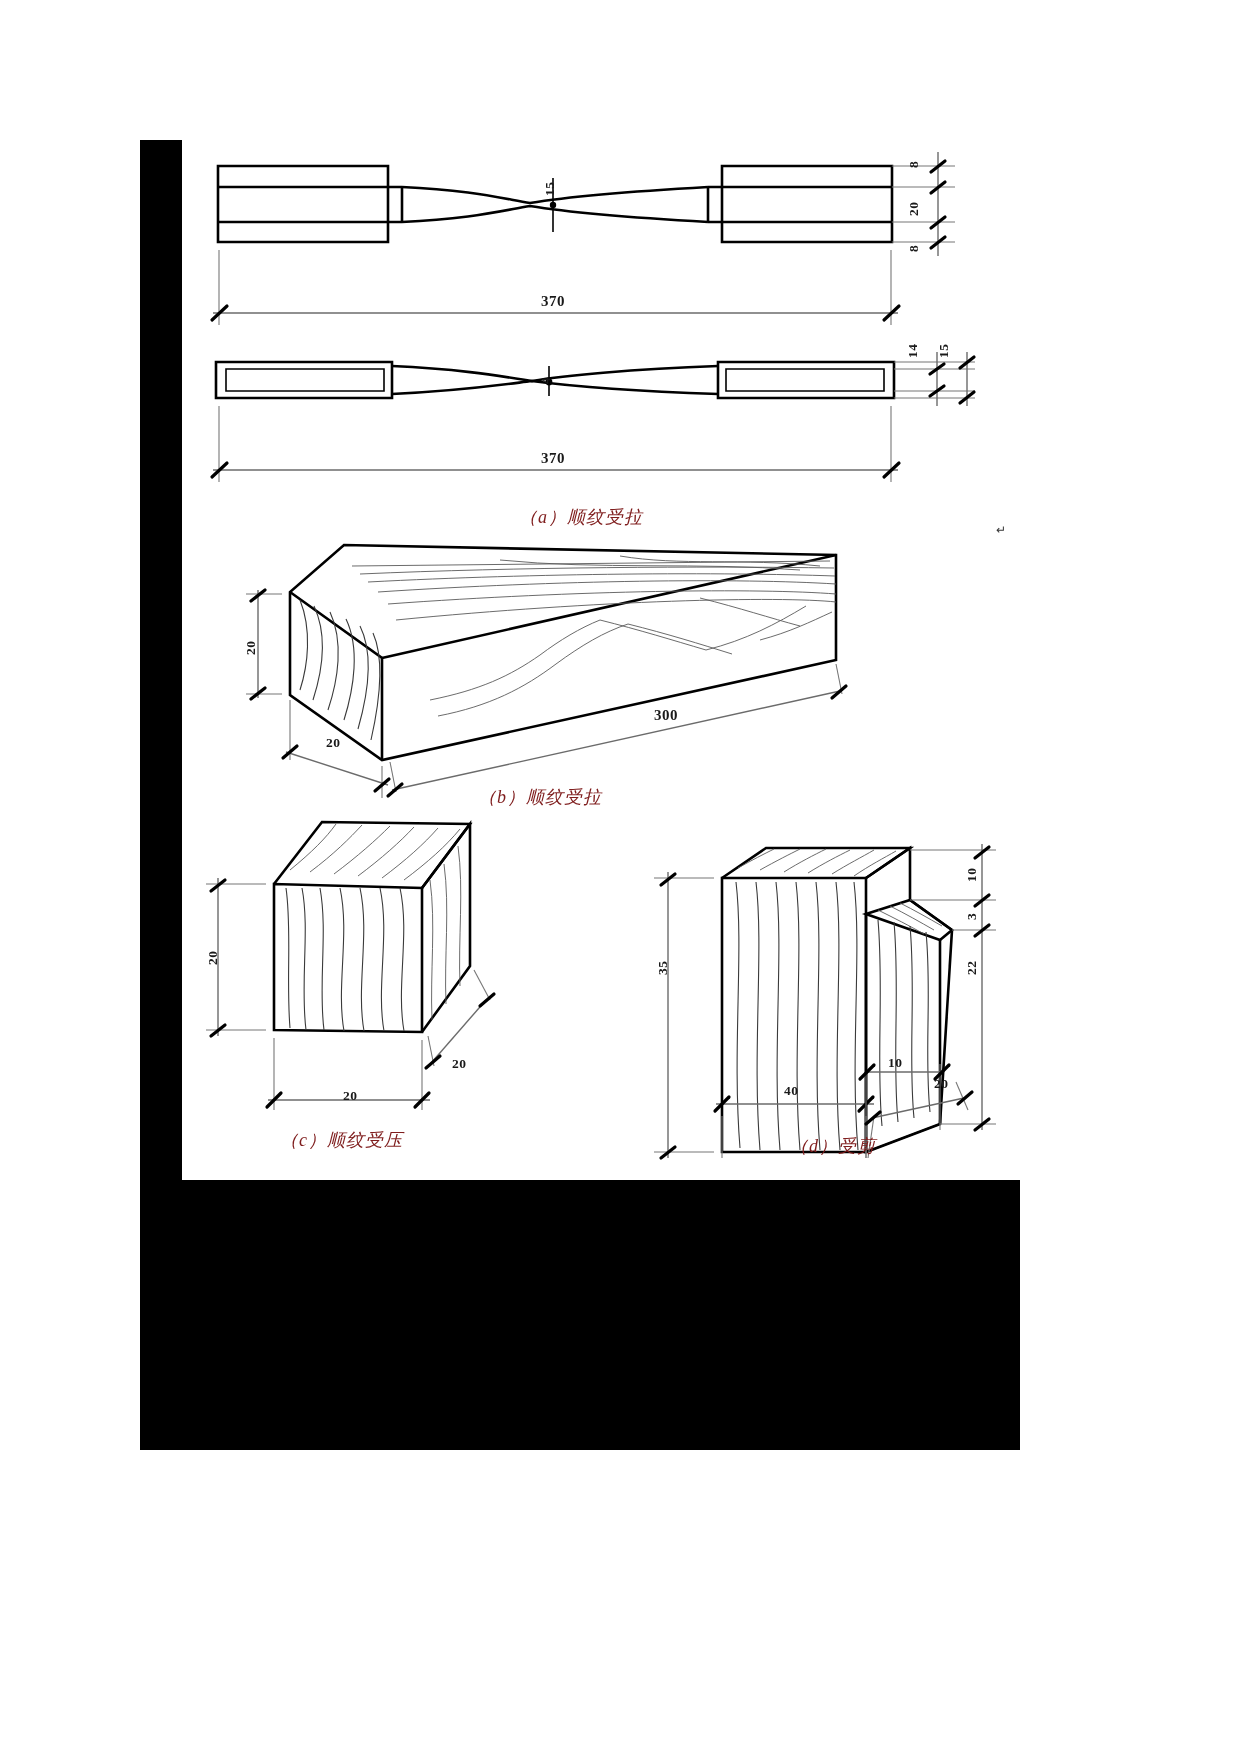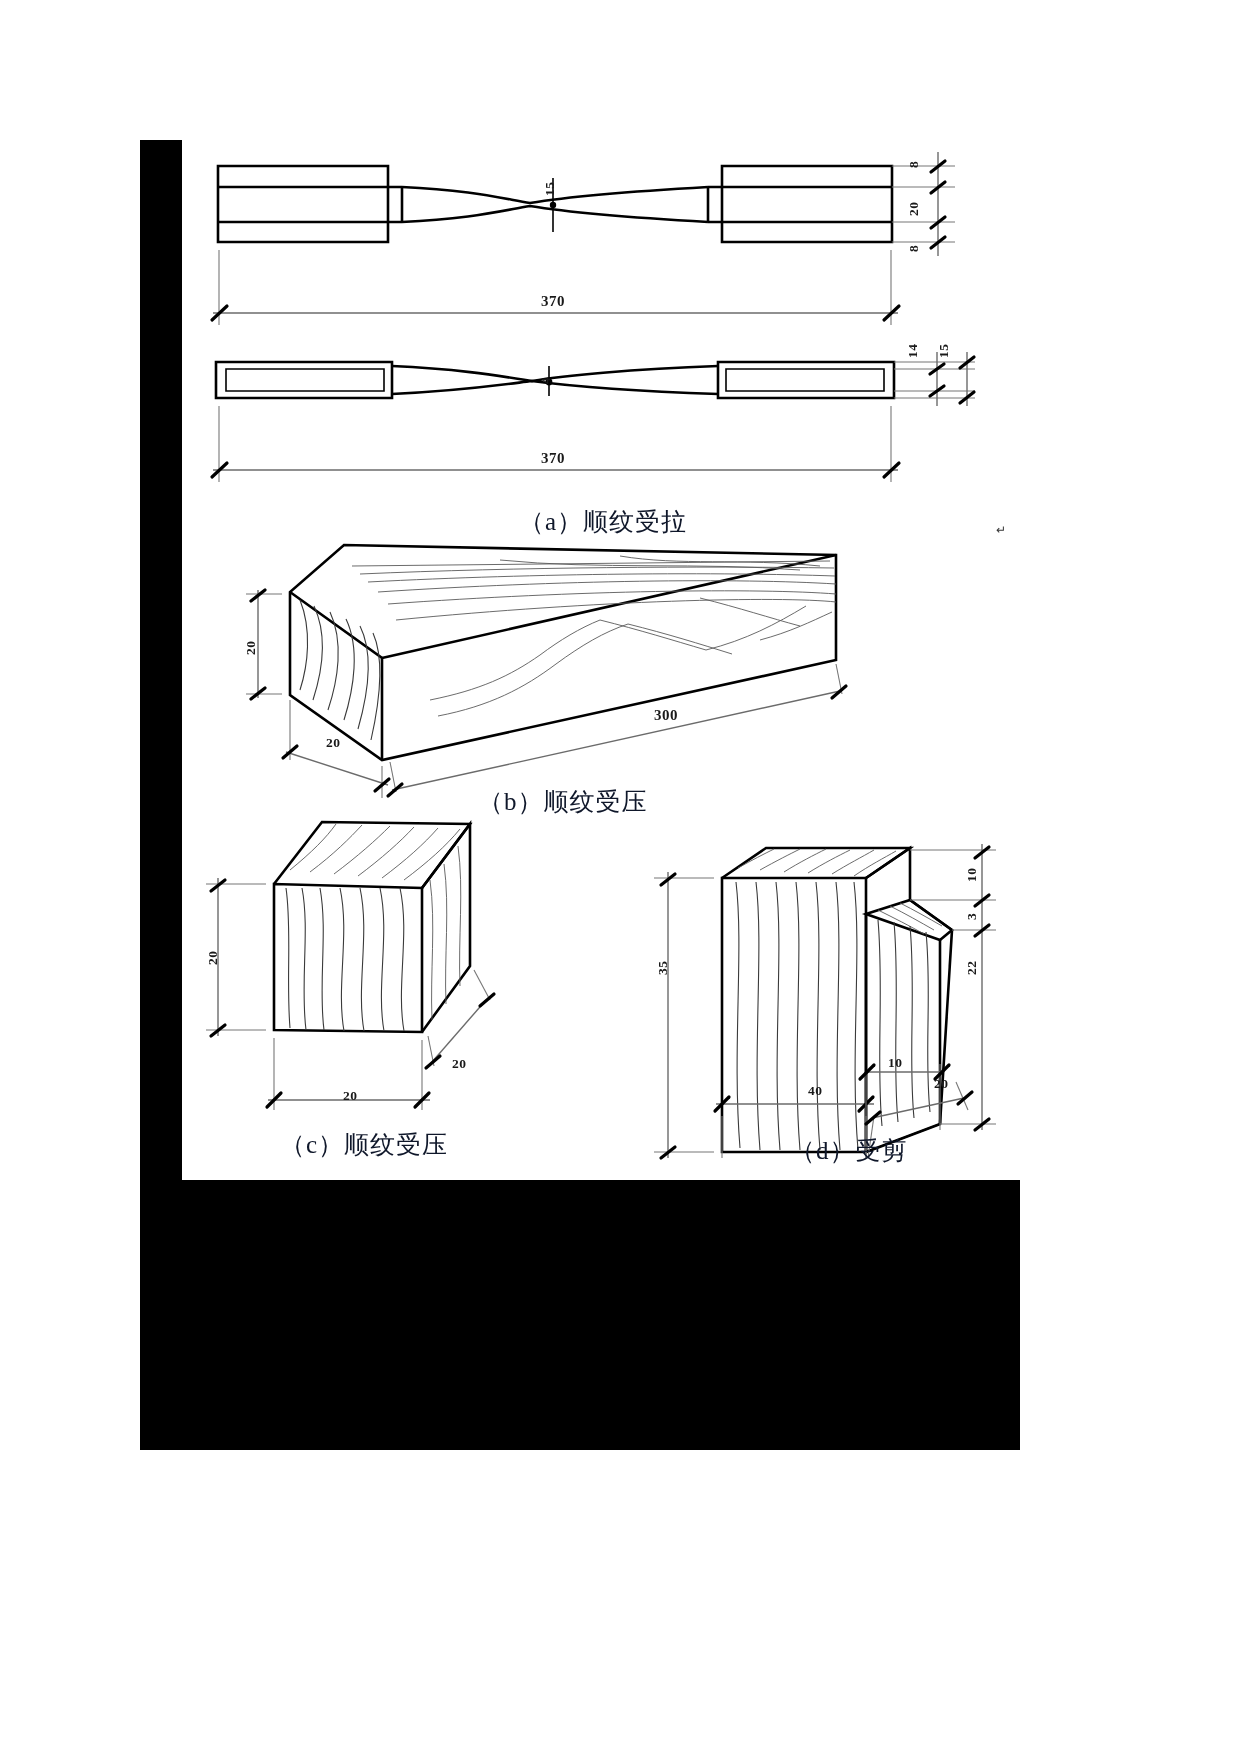--- a/index.html
+++ b/index.html
@@ -13,23 +13,23 @@
   .blk{position:absolute;background:#000000;}
   #blk-left{left:140px;top:140px;width:42px;height:1040px;}
   #blk-bottom{left:140px;top:1180px;width:880px;height:270px;}
   #sheet{position:absolute;left:182px;top:140px;width:838px;height:1040px;background:#ffffff;}
 
   
   #art{position:absolute;left:0;top:0;width:1240px;height:1754px;}
 
   
   .cap{
-    position:absolute;white-space:nowrap;color:#0f172a;
+    position:absolute;white-space:nowrap;color:#7f1d1d;
     font-family:"Liberation Serif","DejaVu Serif",serif;
-    font-size:25px;letter-spacing:1px;
+    font-size:18px;letter-spacing:1px;font-style:italic;
   }
   
   .dim{
     position:absolute;white-space:nowrap;color:#1a1a1a;
     font-family:"Liberation Serif","DejaVu Serif",serif;
     font-size:13.5px;font-weight:700;letter-spacing:.5px;
   }
   .dim.v{transform:rotate(-90deg);transform-origin:left top;}
   .dim.big{font-size:15px;}
   .tiny-mark{position:absolute;font-size:12px;color:#333;
@@ -305,23 +305,23 @@
   <div class="dim big" style="left:614px;top:707px;margin-left:40px;">300</div>
 
   <div class="dim v" style="left:205px;top:965px;">20</div>
   <div class="dim" style="left:343px;top:1088px;">20</div>
   <div class="dim" style="left:452px;top:1056px;">20</div>
 
   <div class="dim v" style="left:655px;top:975px;">35</div>
   <div class="dim v" style="left:964px;top:882px;">10</div>
   <div class="dim v" style="left:964px;top:920px;">3</div>
   <div class="dim v" style="left:964px;top:975px;">22</div>
-  <div class="dim" style="left:808px;top:1083px;text-align:center;">40</div>
+  <div class="dim" style="left:784px;top:1083px;text-align:center;">40</div>
   <div class="dim" style="left:888px;top:1055px;">10</div>
   <div class="dim" style="left:934px;top:1076px;">20</div>
 
   <div class="cap" style="left:519px;top:505px;">（a）顺纹受拉</div>
-  <div class="cap" style="left:478px;top:785px;">（b）顺纹受压</div>
+  <div class="cap" style="left:478px;top:785px;">（b）顺纹受拉</div>
   <div class="cap" style="left:280px;top:1128px;">（c）顺纹受压</div>
   <div class="cap" style="left:790px;top:1134px;">（d）受剪</div>
 
   <div class="tiny-mark" style="left:996px;top:523px;">↵</div>
 </div>
 
 </body></html>

